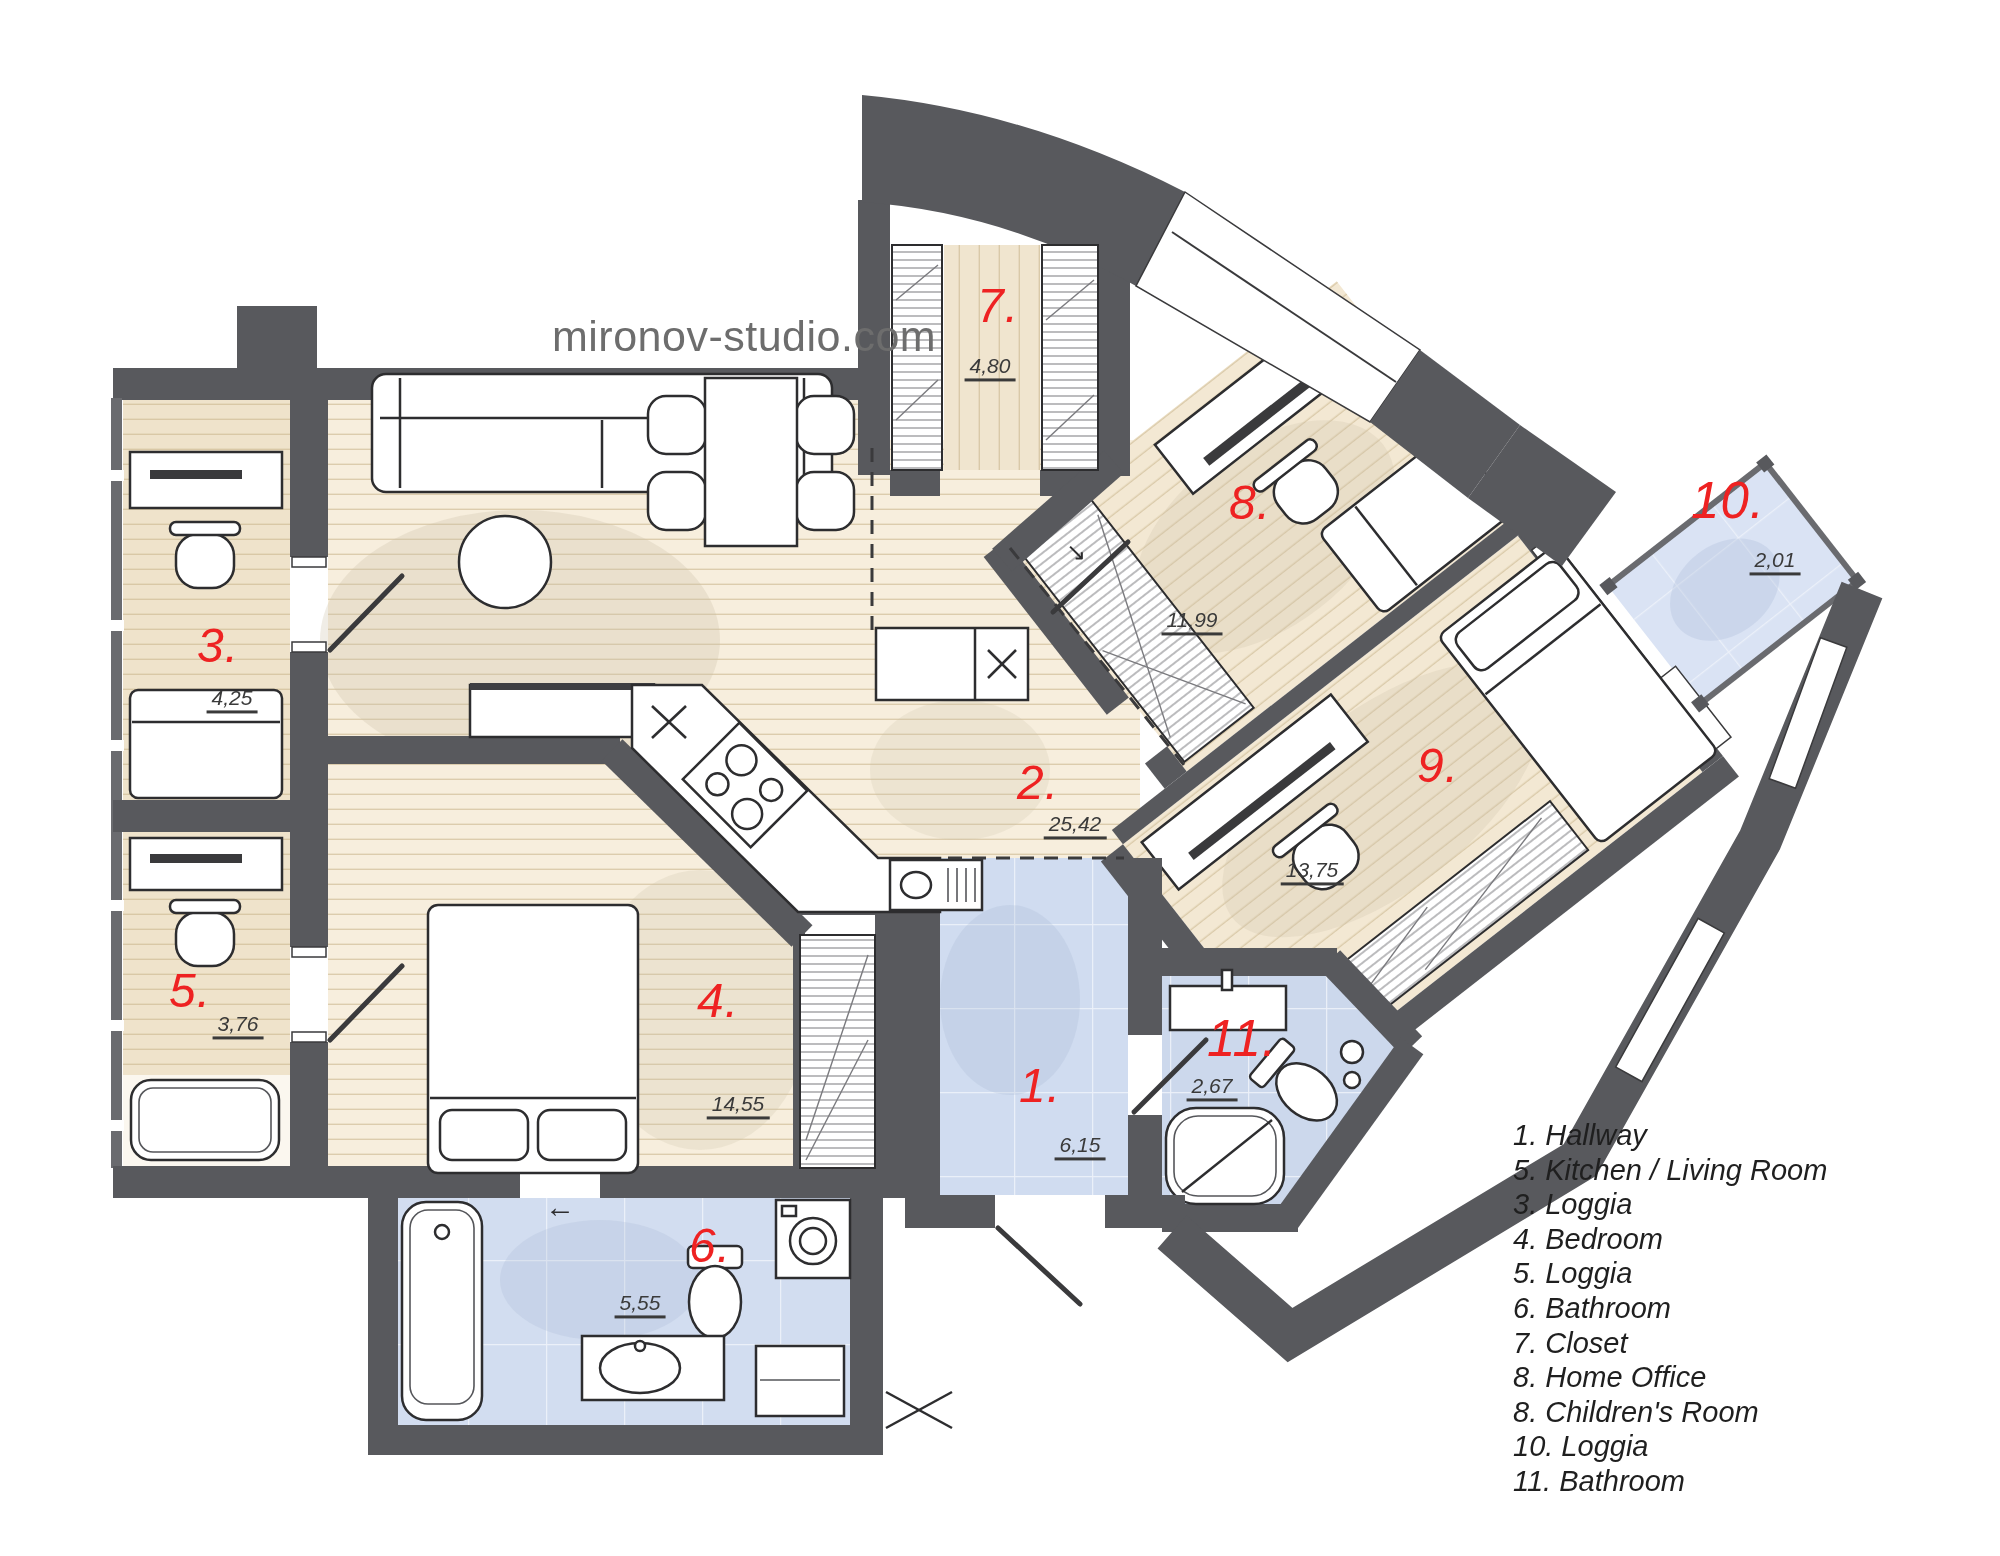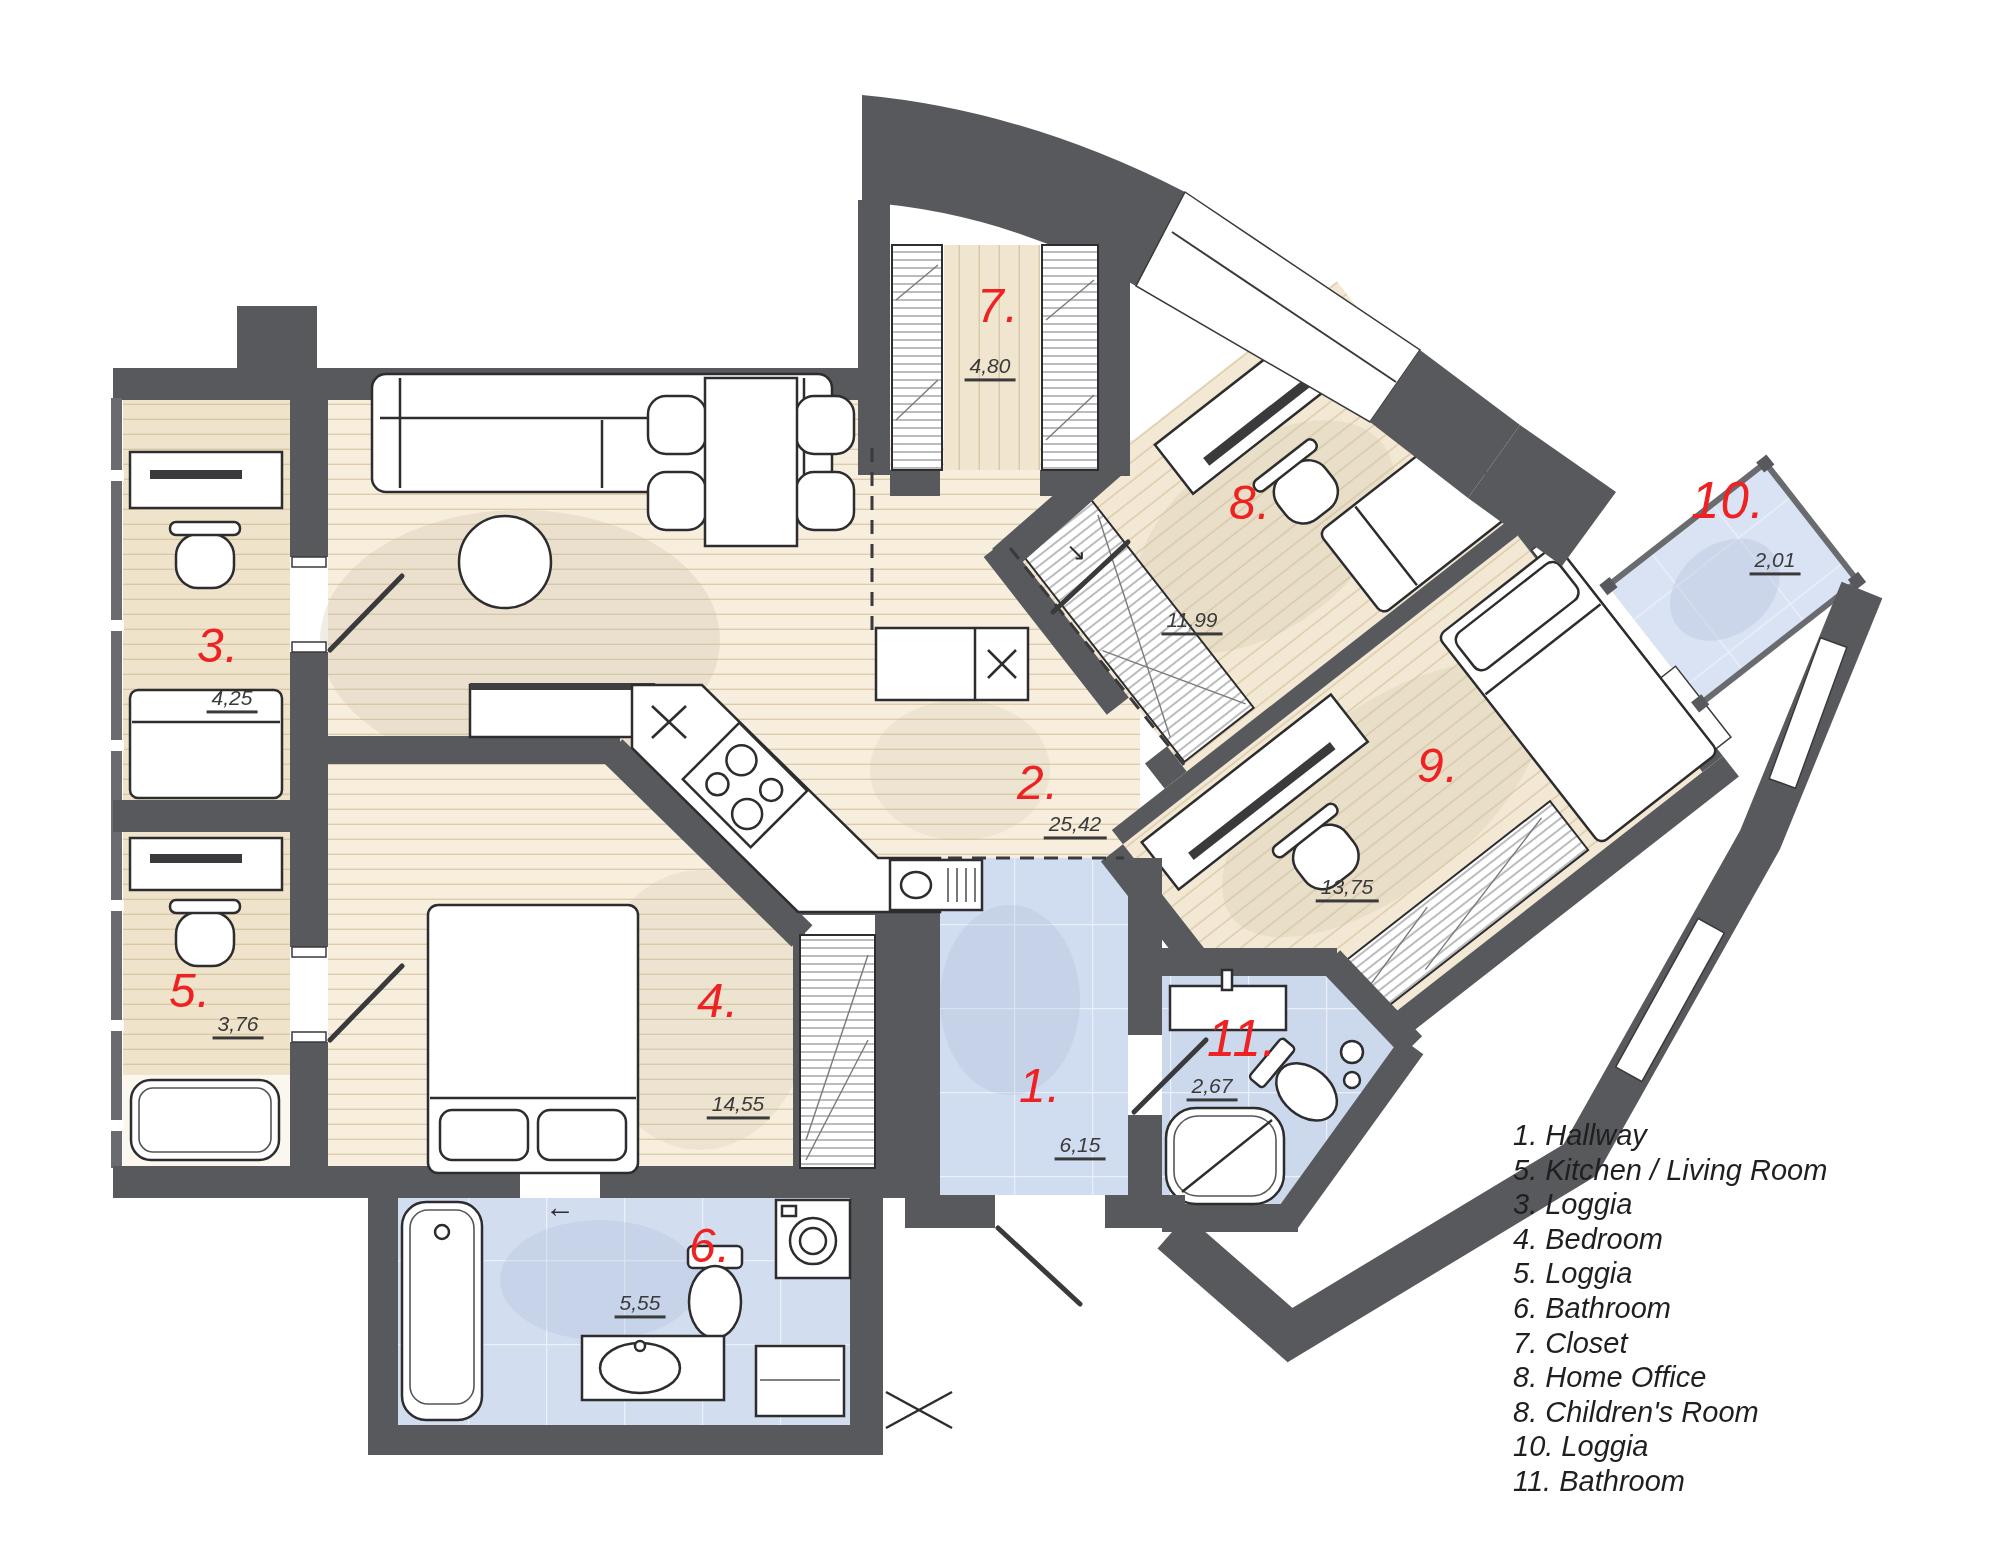--- a/index.html
+++ b/index.html
@@ -390,20 +390,21 @@
     <line class="door" x1="1134" y1="1112" x2="1206" y2="1040"></line>
     <line class="door" x1="1053" y1="612" x2="1128" y2="542"></line>
   </g>
   <g>
     <line class="dash" x1="872" y1="448" x2="872" y2="630"></line>
     <line class="dash" x1="948" y1="858" x2="1124" y2="858"></line>
     <line class="dash" x1="1010" y1="548" x2="1188" y2="770"></line>
   </g>
 </svg>
 
+  <div class="watermark" style="left:552px;top:312px;">mironov-studio.com</div>
 
   <div class="lbl room-num" style="left:1040px;top:1085px;">1.</div>
   <div class="lbl room-num" style="left:1038px;top:782px;">2.</div>
   <div class="lbl room-num" style="left:218px;top:645px;">3.</div>
   <div class="lbl room-num" style="left:718px;top:1000px;">4.</div>
   <div class="lbl room-num" style="left:190px;top:990px;">5.</div>
   <div class="lbl room-num" style="left:710px;top:1245px;">6.</div>
   <div class="lbl room-num" style="left:998px;top:305px;">7.</div>
   <div class="lbl room-num" style="left:1250px;top:502px;">8.</div>
   <div class="lbl room-num" style="left:1438px;top:765px;">9.</div>
@@ -411,21 +412,21 @@
   <div class="lbl room-num small" style="left:1242px;top:1038px;">11.</div>
 
   <div class="lbl room-area" style="left:1080px;top:1147px;">6,15</div>
   <div class="lbl room-area" style="left:1075px;top:826px;">25,42</div>
   <div class="lbl room-area" style="left:232px;top:700px;">4,25</div>
   <div class="lbl room-area" style="left:738px;top:1106px;">14,55</div>
   <div class="lbl room-area" style="left:238px;top:1026px;">3,76</div>
   <div class="lbl room-area" style="left:640px;top:1305px;">5,55</div>
   <div class="lbl room-area" style="left:990px;top:368px;">4,80</div>
   <div class="lbl room-area" style="left:1192px;top:586px;margin-top:36px;">11,99</div>
-  <div class="lbl room-area" style="left:1347px;top:872px;margin-top:17px;">13,75</div>
+  <div class="lbl room-area" style="left:1312px;top:872px;">13,75</div>
   <div class="lbl room-area" style="left:1775px;top:562px;">2,01</div>
   <div class="lbl room-area" style="left:1212px;top:1088px;">2,67</div>
 
   <div class="arrow" style="left:560px;top:1207px;">←</div>
   <div class="arrow" style="left:1076px;top:552px;font-size:24px;">↘</div>
 
   <div class="legend" style="left:1513px;top:1118px;">
     <div>1. Hallway</div>
     <div>5. Kitchen / Living Room</div>
     <div>3. Loggia</div>

